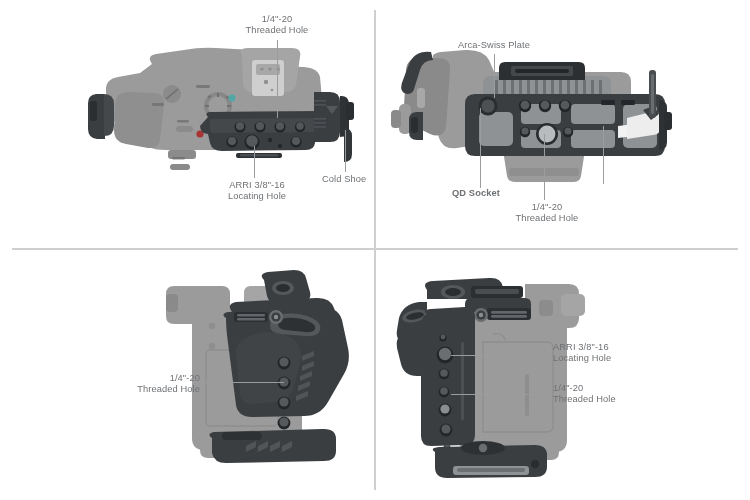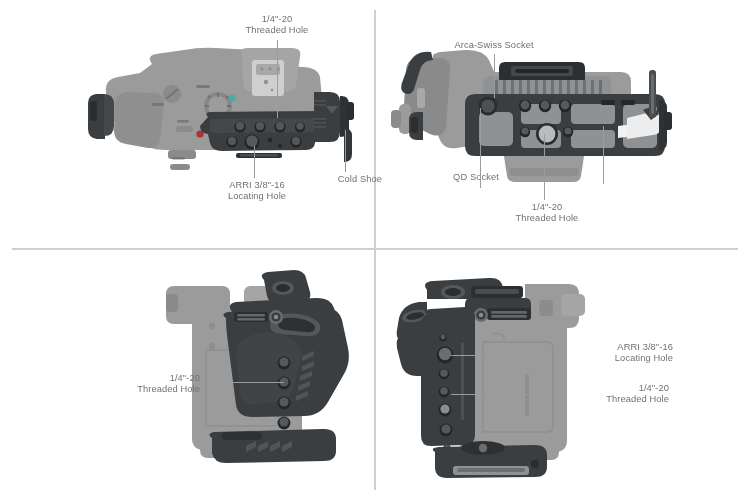--- a/index.html
+++ b/index.html
@@ -28,21 +28,21 @@
     position:absolute;
     color:#6e7174;
     font-size:9.3px;
     line-height:11.4px;
     letter-spacing:.1px;
     white-space:nowrap;
     font-family:"Liberation Sans", sans-serif;
   }
   .lbl.c{text-align:center;}
   .lbl.r{text-align:right;}
-  .lbl.l{text-align:right;}
+  .lbl.l{text-align:left;}
   .lbl span{display:block;}
 
   
   .lead{position:absolute;background:#9a9da0;}
   .lead.v{width:1px;}
   .lead.h{height:1px;}
 </style>
 </head>
 <body>
 
@@ -273,25 +273,25 @@
         <rect x="289" y="112" width="8" height="18" rx="3" fill="#2b2e30"></rect>
 
         <path d="M42 112 q-8 0 -8 8 l0 12 q0 8 8 8 l6 0 l0 -28 z" fill="#3b3e41"></path>
         <rect x="36" y="117" width="7" height="16" rx="3" fill="#2b2e30"></rect>
 
         <path d="M56 52 q-16 -2 -22 12 l-6 16 q-5 12 4 14 q6 1 8 -8 l5 -16 q3 -10 13 -10 z" fill="#3b3e41"></path>
       </g>
     </svg>
 
     <div class="lbl c" style="left:51px;top:40px;width:136px;">
-      <span>Arca-Swiss Socket</span>
+      <span>Arca-Swiss Plate</span>
     </div>
     <div class="lead v" style="left:119px;top:54px;height:44px;"></div>
 
-    <div class="lbl c" style="left:57px;top:172px;width:88px;">
+    <div class="lbl c" style="left:57px;top:188px;width:88px;font-weight:bold;">
       <span>QD Socket</span>
     </div>
     <div class="lead v" style="left:105px;top:108px;height:80px;"></div>
 
     <div class="lbl c" style="left:126px;top:202px;width:92px;">
       <span>1/4"-20</span>
       <span>Threaded Hole</span>
     </div>
     <div class="lead v" style="left:169px;top:134px;height:66px;"></div>
 

